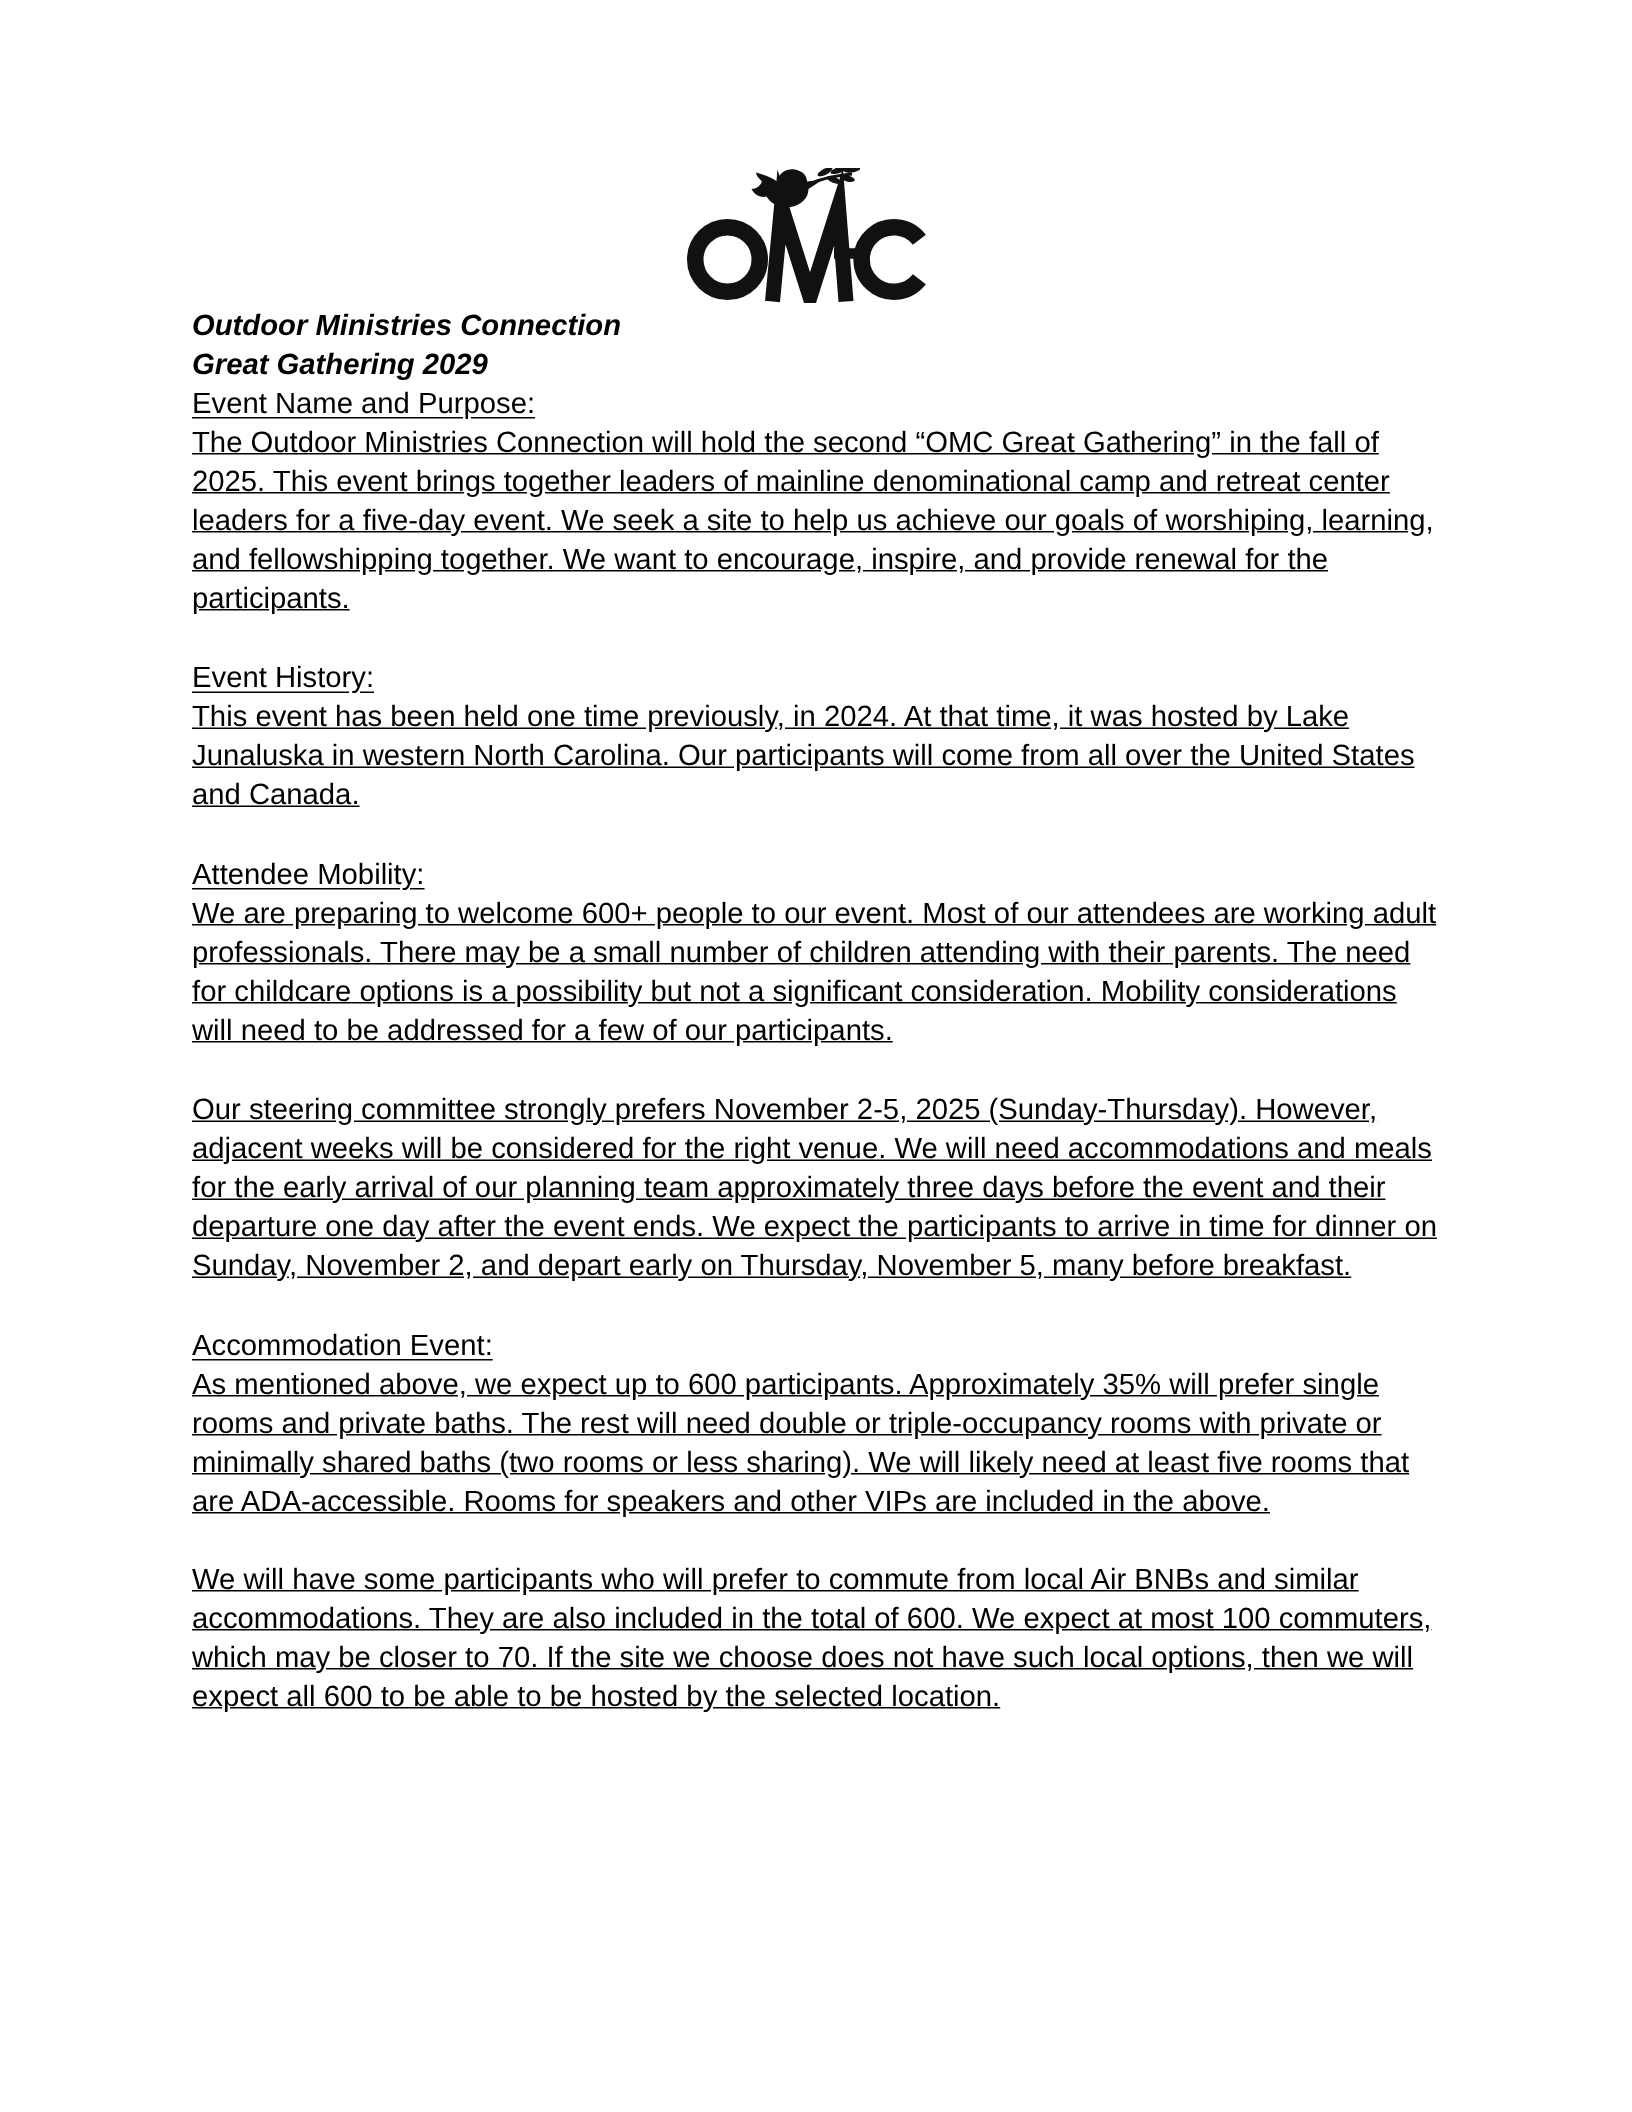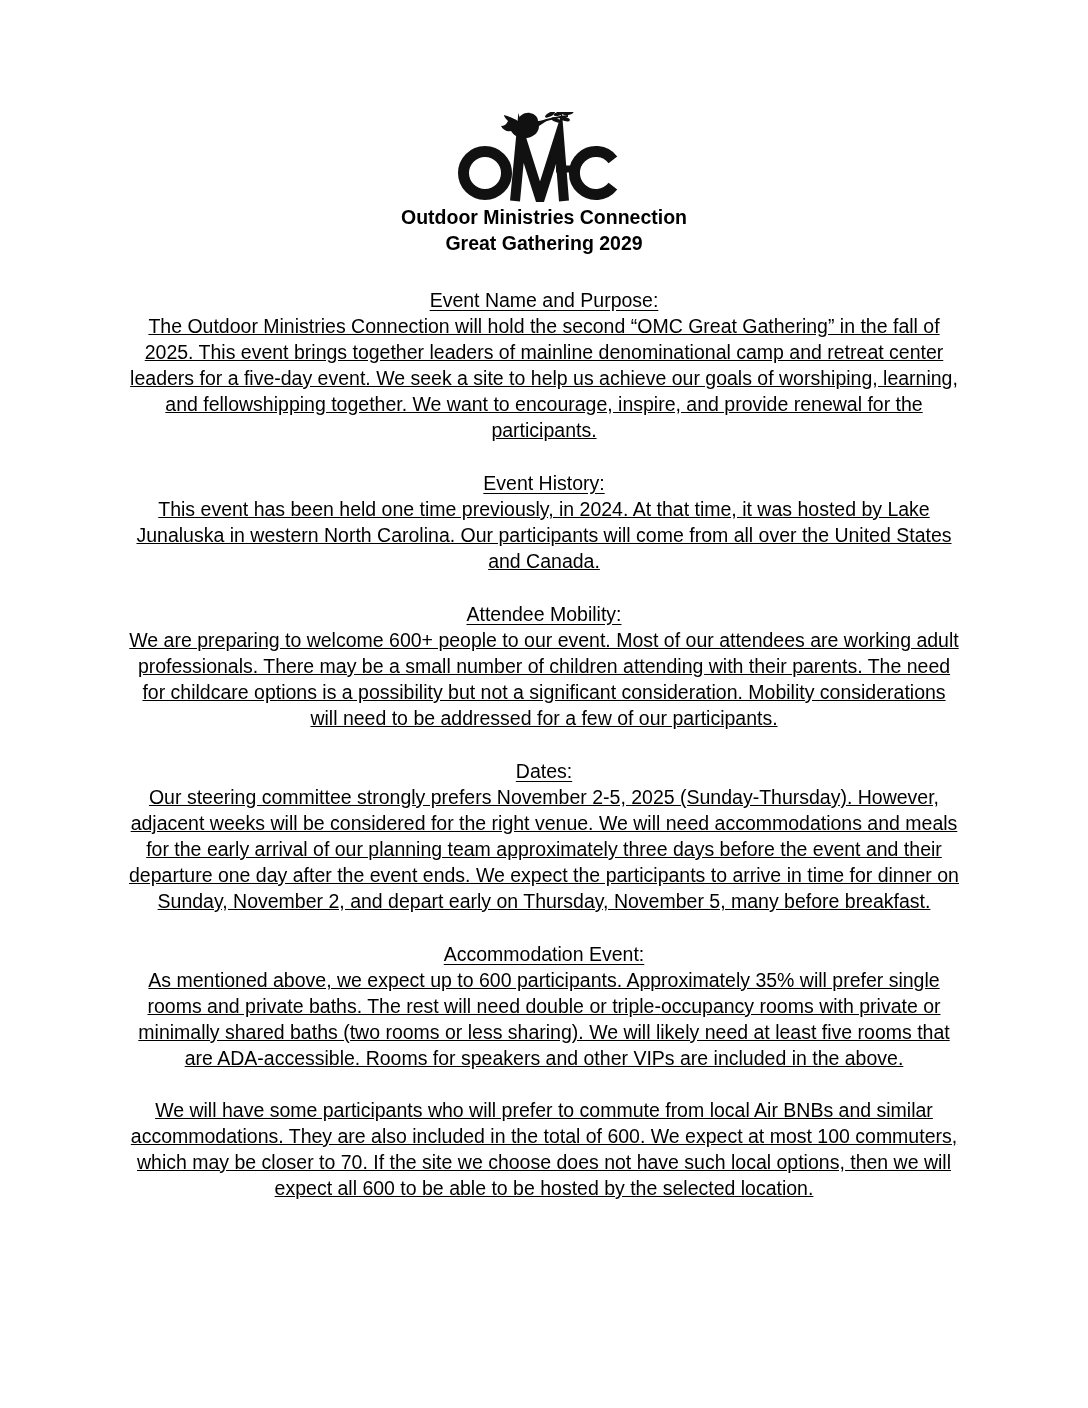--- a/index.html
+++ b/index.html
@@ -16,31 +16,31 @@
     width: 1088px;
     height: 1408px;
     padding: 112px 128px 0 128px;
     background: #ffffff;
   }
   .logo-wrap {
     text-align: center;
     line-height: 0;
   }
   .doc-header {
-    text-align: center;
+    text-align: left;
     font-size: 19.5px;
     line-height: 26px;
     font-weight: bold;
     margin-top: 2px;
+    font-style: italic;
   }
   .content {
-    margin-top: 31px;
     font-size: 19.5px;
     line-height: 26px;
-    text-align: center;
+    text-align: left;
   }
   .content section { margin-bottom: 27px; }
   .content h2 {
     font-size: 19.5px;
     line-height: 26px;
     font-weight: normal;
     text-decoration: underline;
     text-underline-offset: 3px;
   }
   .content p { margin: 0; text-decoration: underline; }
@@ -100,21 +100,20 @@
       <h2>Event History:</h2>
       <p>This event has been held one time previously, in 2024. At that time, it was hosted by Lake Junaluska in western North Carolina. Our participants will come from all over the United States and Canada.</p>
     </section>
 
     <section>
       <h2>Attendee Mobility:</h2>
       <p>We are preparing to welcome 600+ people to our event. Most of our attendees are working adult professionals. There may be a small number of children attending with their parents. The need for childcare options is a possibility but not a significant consideration. Mobility considerations will need to be addressed for a few of our participants.</p>
     </section>
 
     <section>
-      <h2>Dates:</h2>
       <p>Our steering committee strongly prefers November 2-5, 2025 (Sunday-Thursday). However, adjacent weeks will be considered for the right venue. We will need accommodations and meals for the early arrival of our planning team approximately three days before the event and their departure one day after the event ends. We expect the participants to arrive in time for dinner on Sunday, November 2, and depart early on Thursday, November 5, many before breakfast.</p>
     </section>
 
     <section>
       <h2>Accommodation Event:</h2>
       <p>As mentioned above, we expect up to 600 participants. Approximately 35% will prefer single rooms and private baths. The rest will need double or triple-occupancy rooms with private or minimally shared baths (two rooms or less sharing). We will likely need at least five rooms that are ADA-accessible. Rooms for speakers and other VIPs are included in the above.</p>
       <p>We will have some participants who will prefer to commute from local Air BNBs and similar accommodations. They are also included in the total of 600. We expect at most 100 commuters, which may be closer to 70. If the site we choose does not have such local options, then we will expect all 600 to be able to be hosted by the selected location.</p>
     </section>
 
   </div>

